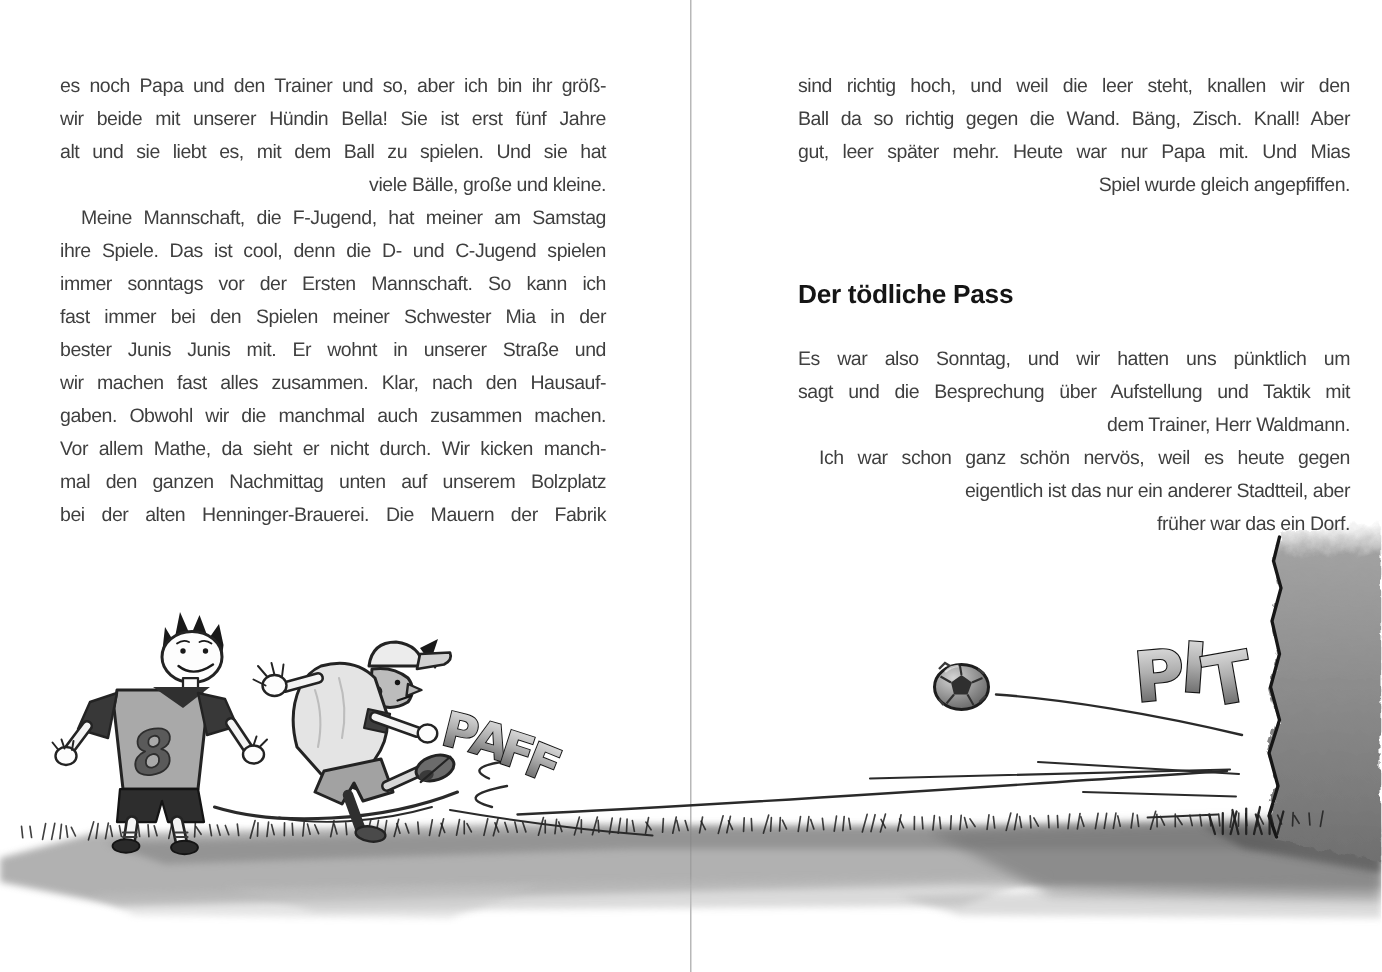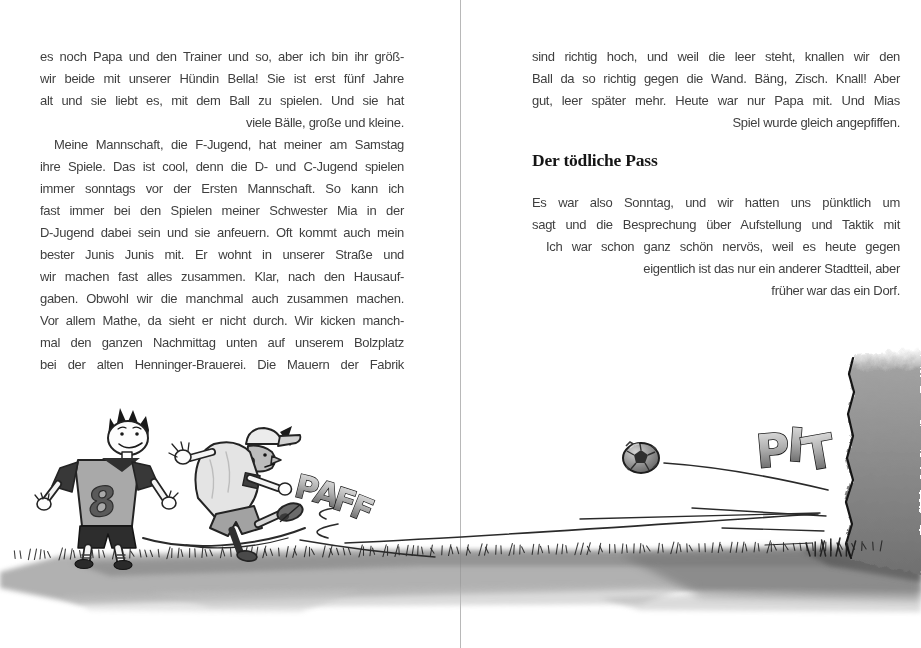--- a/index.html
+++ b/index.html
@@ -11,22 +11,22 @@
   .gutter{position:absolute;left:460px;top:0;width:1px;height:648px;background:#b8b8b8;}
   .illus{position:absolute;left:0;top:0;width:921px;height:648px;}
   .page{position:absolute;top:46px;}
   .page.left{left:40px;width:364px;}
   .page.right{left:532px;width:368px;}
   .textblock{color:#3f3f3f;font-size:13px;letter-spacing:-0.3px;}
   .line{height:22px;line-height:22px;white-space:nowrap;overflow:visible;text-align:right;}
   .line.just{text-align:justify;text-align-last:justify;}
   .line.indent{padding-left:14px;}
   .chapter{
-    margin:14px 0 20px 0;font-size:17.5px;line-height:24px;font-weight:bold;
-    color:#151515;letter-spacing:-0.2px;font-family:Liberation Serif, serif;
+    margin:50px 0 20px 0;font-size:17.5px;line-height:24px;font-weight:bold;
+    color:#151515;letter-spacing:-0.2px;
   }
 </style>
 </head>
 <body>
 
 <div class="spread">
 
   <div class="gutter"></div>
 
   <svg class="illus" viewBox="0 0 921 648" xmlns="http://www.w3.org/2000/svg">
@@ -338,40 +338,40 @@
   <div class="page left">
     <div class="textblock">
         <div class="line just">es noch Papa und den Trainer und so, aber ich bin ihr größ-</div>
         <div class="line just">wir beide mit unserer Hündin Bella! Sie ist erst fünf Jahre</div>
         <div class="line just">alt und sie liebt es, mit dem Ball zu spielen. Und sie hat</div>
         <div class="line">viele Bälle, große und kleine.</div>
         <div class="line just indent">Meine Mannschaft, die F-Jugend, hat meiner am Samstag</div>
         <div class="line just">ihre Spiele. Das ist cool, denn die D- und C-Jugend spielen</div>
         <div class="line just">immer sonntags vor der Ersten Mannschaft. So kann ich</div>
         <div class="line just">fast immer bei den Spielen meiner Schwester Mia in der</div>
-        <div class="line just">D-Jugend dabei sein und sie anfeuern. Oft kommt auch mein</div>
         <div class="line just">bester Junis Junis mit. Er wohnt in unserer Straße und</div>
         <div class="line just">wir machen fast alles zusammen. Klar, nach den Hausauf-</div>
         <div class="line just">gaben. Obwohl wir die manchmal auch zusammen machen.</div>
         <div class="line just">Vor allem Mathe, da sieht er nicht durch. Wir kicken manch-</div>
         <div class="line just">mal den ganzen Nachmittag unten auf unserem Bolzplatz</div>
         <div class="line just">bei der alten Henninger-Brauerei. Die Mauern der Fabrik</div>
       </div>
   </div>
 
   <div class="page right">
     <div class="textblock">
         <div class="line just">sind richtig hoch, und weil die leer steht, knallen wir den</div>
         <div class="line just">Ball da so richtig gegen die Wand. Bäng, Zisch. Knall! Aber</div>
         <div class="line just">gut, leer später mehr. Heute war nur Papa mit. Und Mias</div>
         <div class="line">Spiel wurde gleich angepfiffen.</div>
       </div>
     <h2 class="chapter">Der tödliche Pass</h2>
     <div class="textblock">
         <div class="line just">Es war also Sonntag, und wir hatten uns pünktlich um</div>
         <div class="line just">sagt und die Besprechung über Aufstellung und Taktik mit</div>
+        <div class="line">dem Trainer, Herr Waldmann.</div>
         <div class="line just indent">Ich war schon ganz schön nervös, weil es heute gegen</div>
         <div class="line">eigentlich ist das nur ein anderer Stadtteil, aber</div>
         <div class="line">früher war das ein Dorf.</div>
       </div>
   </div>
 
 </div>
 
 </body></html>

